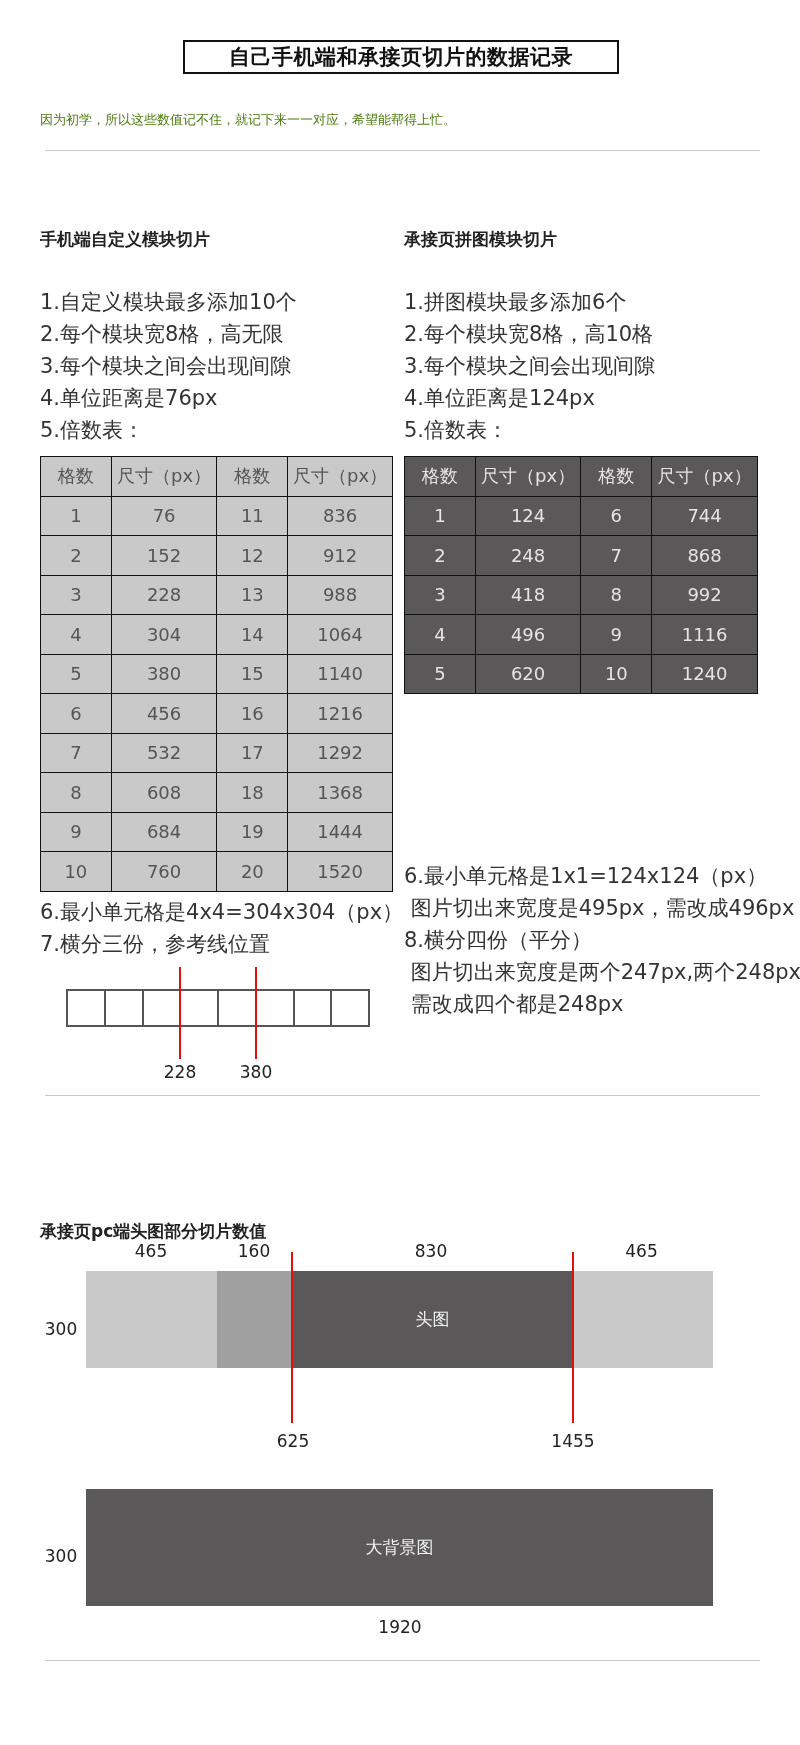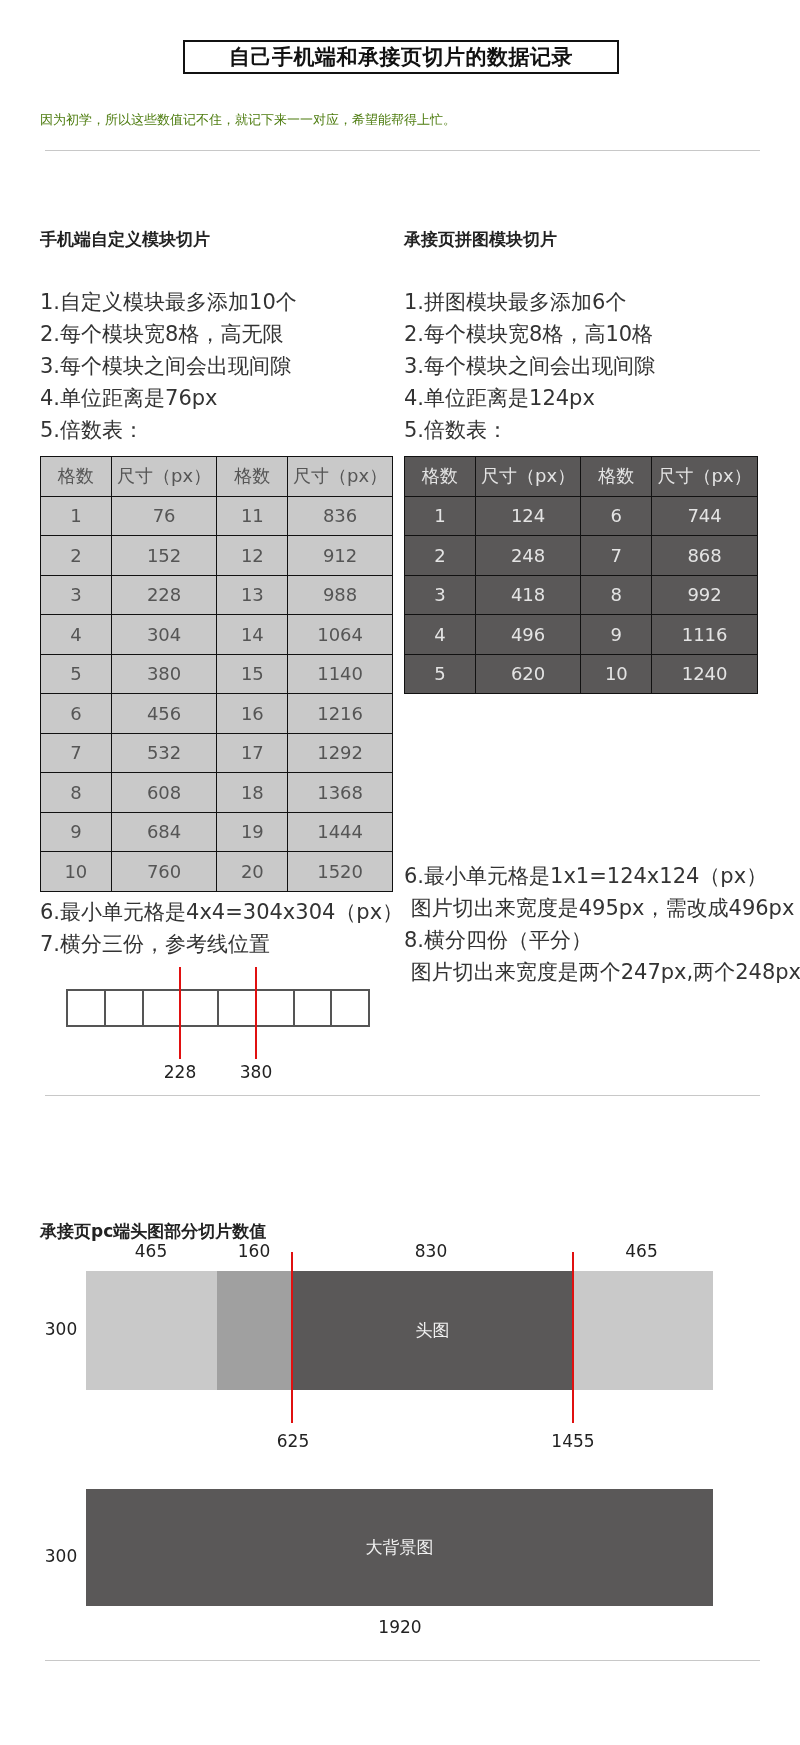--- a/index.html
+++ b/index.html
@@ -24,21 +24,21 @@
   }
   table.light td, table.light th { background: #c9c9c9; color: #555; }
   table.dark td, table.dark th { background: #5a5858; color: #e4e4e4; }
 
   .grid8 { left: 66px; top: 989px; width: 304px; height: 38px; display: flex; border: 2px solid #555; }
   .grid8 .cell { flex: 1; border-right: 2px solid #555; }
   .grid8 .cell:last-child { border-right: none; }
   .redline { background: #e01010; width: 2px; }
   .num { font-size: 17px; color: #222; text-align: center; }
 
-  .band { top: 1271px; height: 119px; }
+  .band { top: 1271px; height: 97px; }
   .label-white { color: #f0f0f0; font-size: 17px; display: flex; align-items: center; justify-content: center; }
 </style>
 </head>
 <body>
 
 <div class="abs title-box">自己手机端和承接页切片的数据记录</div>
 <div class="abs intro">因为初学，所以这些数值记不住，就记下来一一对应，希望能帮得上忙。</div>
 <div class="abs divider" style="top:150px;"></div>
 
 <div class="abs sec-title" style="left:40px; top:228px;">手机端自定义模块切片</div>
@@ -201,20 +201,21 @@
         <td>1240</td>
       </tr>
 </tbody>
   </table>
 
 <div class="abs" style="left:404px; top:860px;">
   <div class="rule">6.最小单元格是1x1=124x124（px）</div>
   <div class="rule" style="white-space:pre;"> 图片切出来宽度是495px，需改成496px</div>
   <div class="rule">8.横分四份（平分）</div>
   <div class="rule" style="white-space:pre;"> 图片切出来宽度是两个247px,两个248px</div>
+  <div class="rule" style="white-space:pre;"> 需改成四个都是248px</div>
 </div>
 
 <div class="abs divider" style="top:1095px;"></div>
 
 <div class="abs sec-title" style="left:40px; top:1220px;">承接页pc端头图部分切片数值</div>
 
 <div class="abs num" style="left:86px; top:1241px; width:130px;">465</div>
 <div class="abs num" style="left:216px; top:1241px; width:76px;">160</div>
 <div class="abs num" style="left:292px; top:1241px; width:278px;">830</div>
 <div class="abs num" style="left:570px; top:1241px; width:143px;">465</div>

